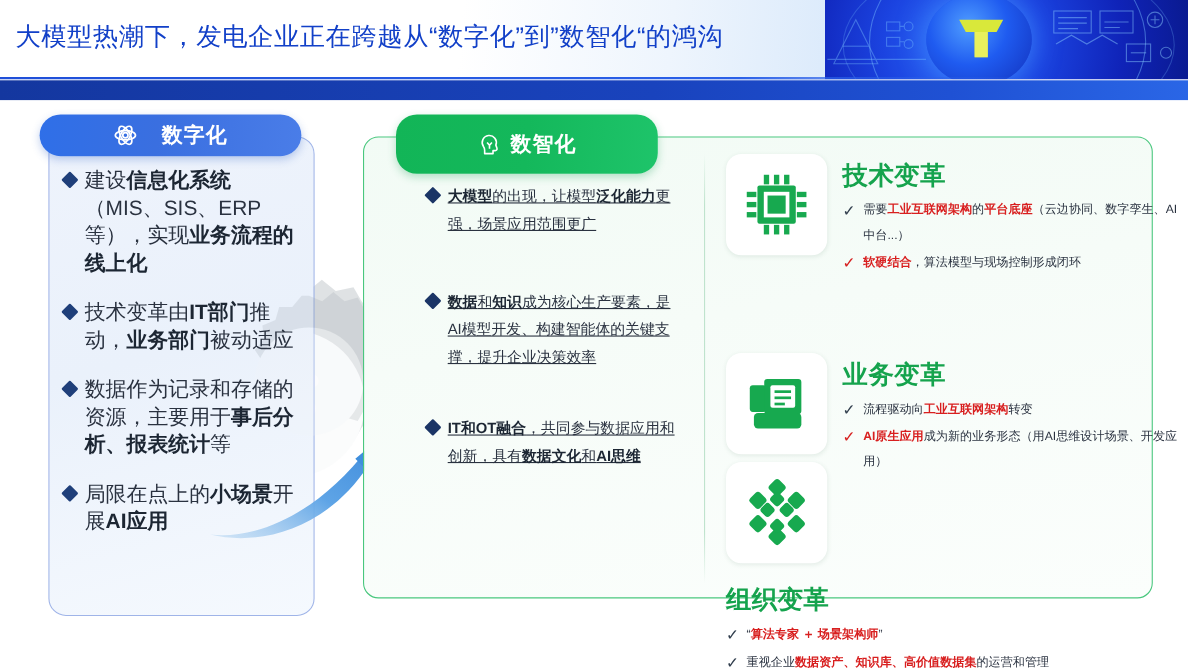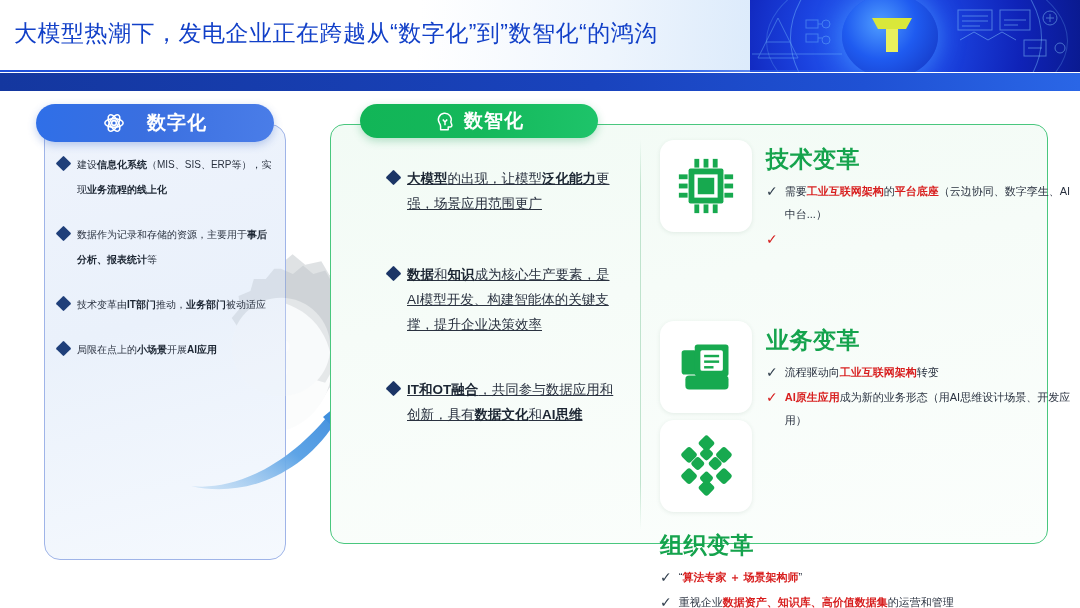--- a/index.html
+++ b/index.html
@@ -44,31 +44,31 @@
     letter-spacing:1px;white-space:nowrap;margin-top:2px;margin-left:10px;}
 
   
   .card-blue{position:absolute;left:44px;top:124px;width:240px;height:434px;
     border:1px solid #9fb4e8;border-radius:16px;
     background:linear-gradient(165deg,#eef3fc 0%,#eaf1fb 45%,#f5f9fe 100%);}
   .pill-blue{position:absolute;left:36px;top:104px;width:238px;height:38px;border-radius:19px;
     background:linear-gradient(95deg,#2f6fe8 0%,#3a6fe0 45%,#4a7de8 100%);
     box-shadow:0 3px 8px rgba(45,95,200,.30);
     display:flex;align-items:center;justify-content:center;gap:22px;}
-  .pill-green{position:absolute;left:360px;top:104px;width:238px;height:34px;border-radius:19px;
+  .pill-green{position:absolute;left:360px;top:104px;width:238px;height:54px;border-radius:19px;
     background:linear-gradient(95deg,#12b557 0%,#14b85b 50%,#1ec46a 100%);
     box-shadow:0 3px 8px rgba(25,160,85,.30);
     display:flex;align-items:center;justify-content:center;gap:8px;}
   .pill-label{font-size:19px;font-weight:bold;color:#ffffff;letter-spacing:1px;}
 
   .blue-list{position:absolute;left:58px;top:152px;width:218px;}
   .bl-item{display:flex;gap:8px;margin-bottom:20px;}
   .bl-dot{flex:0 0 auto;width:11px;height:11px;margin-top:6px;background:#1f3f7a;
     transform:rotate(45deg);border-radius:1px;}
-  .bl-txt{font-size:10px;line-height:25px;color:#2a3240;}
+  .bl-txt{font-size:19px;line-height:25px;color:#2a3240;}
 
   
   .card-green{position:absolute;left:330px;top:124px;width:716px;height:418px;
     border:1px solid #49c77e;border-radius:14px;
     background:linear-gradient(170deg,#f2fbf5 0%,#f6fcf8 40%,#fbfefc 100%);}
   .green-divider{position:absolute;left:640px;top:140px;width:1px;height:390px;
     background:linear-gradient(180deg,rgba(160,210,180,0) 0%,#bfe3cd 12%,#bfe3cd 88%,rgba(160,210,180,0) 100%);}
 
   .green-list{position:absolute;left:388px;top:166px;width:230px;}
   .gl-item{display:flex;gap:8px;margin-bottom:22px;}
@@ -185,25 +185,25 @@
     <span class="pill-label">数字化</span>
   </div>
 
   <div class="blue-list">
     <div class="bl-item">
       <div class="bl-dot"></div>
       <div class="bl-txt">建设<b class="dk">信息化系统</b>（MIS、SIS、ERP等），实现<b class="dk">业务流程的线上化</b></div>
     </div>
     <div class="bl-item">
       <div class="bl-dot"></div>
-      <div class="bl-txt">数据作为记录和存储的资源，主要用于<b class="dk">事后分析、报表统计</b>等</div>
+      <div class="bl-txt">技术变革由<b class="dk">IT部门</b>推动，<b class="dk">业务部门</b>被动适应</div>
     </div>
     <div class="bl-item">
       <div class="bl-dot"></div>
-      <div class="bl-txt">技术变革由<b class="dk">IT部门</b>推动，<b class="dk">业务部门</b>被动适应</div>
+      <div class="bl-txt">数据作为记录和存储的资源，主要用于<b class="dk">事后分析、报表统计</b>等</div>
     </div>
     <div class="bl-item">
       <div class="bl-dot"></div>
       <div class="bl-txt">局限在点上的<b class="dk">小场景</b>开展<b class="dk">AI应用</b></div>
     </div>
   </div>
 
   <div class="arrow-wrap">
     <svg width="190" height="145" viewBox="0 0 190 145">
       <defs>
@@ -270,20 +270,21 @@
       </svg>
     </div>
     <div class="sect-body">
       <div class="sect-title">技术变革</div>
       <div class="chk-row">
         <span class="chk chk-dark">✓</span>
         <span class="chk-txt">需要<span class="red">工业互联网架构</span>的<span class="red">平台底座</span>（云边协同、数字孪生、AI中台...）</span>
       </div>
       <div class="chk-row">
         <span class="chk chk-red">✓</span>
+        <span class="chk-txt"><span class="red">软硬结合</span>，算法模型与现场控制形成闭环</span>
       </div>
     </div>
   </div>
 
   <div class="sect s2">
     <div class="icon-tile">
       <svg width="60" height="60" viewBox="0 0 64 64">
         <g fill="#17a94f">
           <rect x="6" y="14" width="16" height="26" rx="3"></rect>
           <rect x="20" y="8" width="36" height="34" rx="3"></rect>

